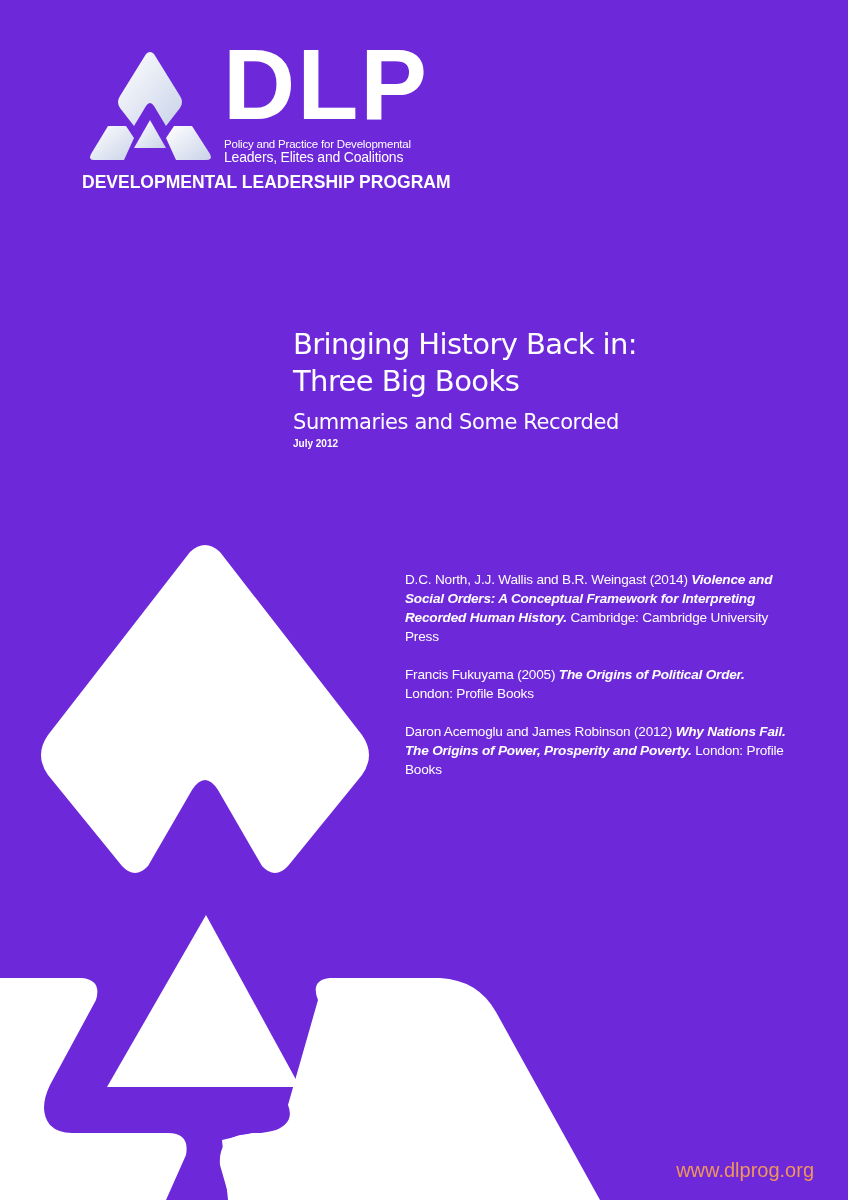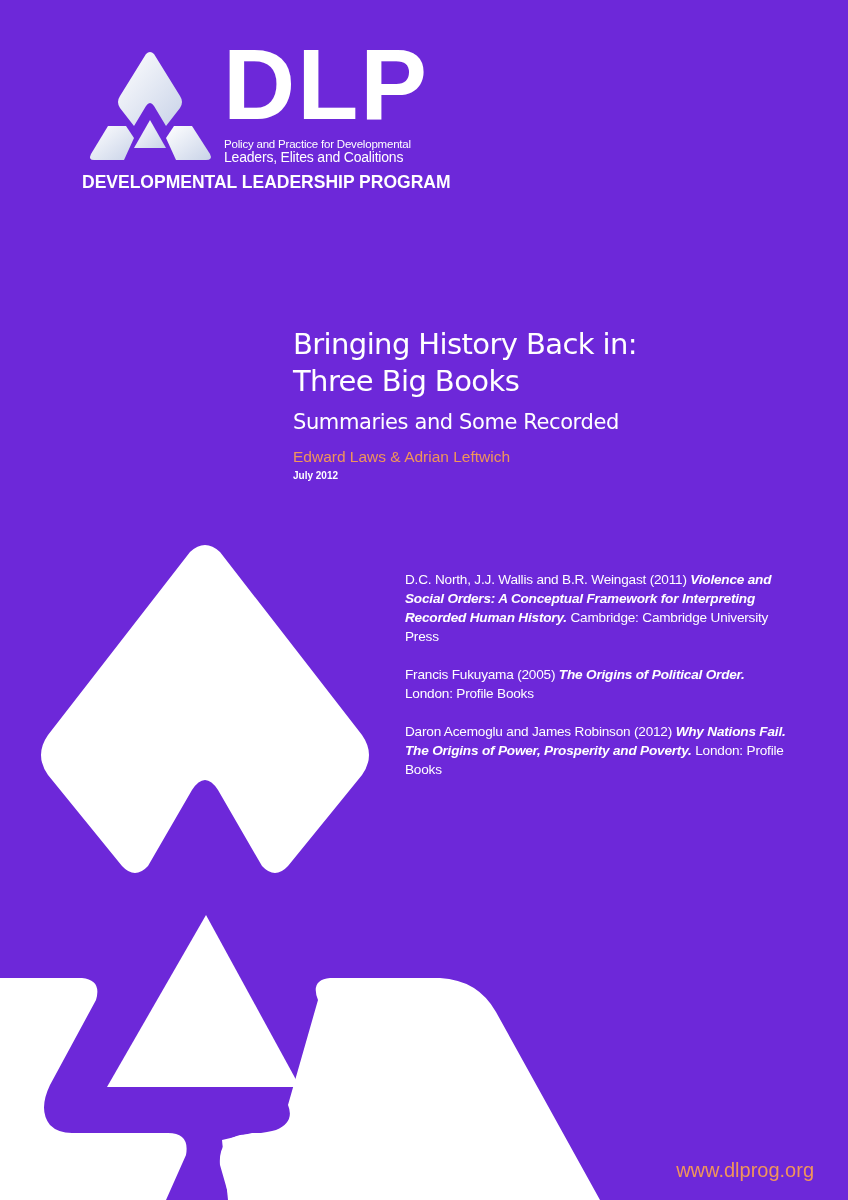--- a/index.html
+++ b/index.html
@@ -99,27 +99,26 @@
     <div class="logo-org">DEVELOPMENTAL LEADERSHIP PROGRAM</div>
   </div>
 
 
   <div class="title-block">
     <h1 class="title">
       <span>Bringing History Back in:</span><br>
       <span>Three Big Books</span>
     </h1>
     <div class="subtitle">Summaries and Some Recorded</div>
-    <div class="authors">Edward Laws &amp; Adrian Leftwich</div>
     <div class="date">July 2012</div>
   </div>
 
   <div class="refs">
     <p class="ref">
-      <span>D.C. North, J.J. Wallis and B.R. Weingast (2011) </span><b>Violence and Social Orders: A Conceptual Framework for Interpreting Recorded Human History.</b><span> Cambridge: Cambridge University Press</span>
+      <span>D.C. North, J.J. Wallis and B.R. Weingast (2014) </span><b>Violence and Social Orders: A Conceptual Framework for Interpreting Recorded Human History.</b><span> Cambridge: Cambridge University Press</span>
     </p>
     <p class="ref">
       <span>Francis Fukuyama (2005) </span><b>The Origins of Political Order.</b><span> London: Profile Books</span>
     </p>
     <p class="ref">
       <span>Daron Acemoglu and James Robinson (2012) </span><b>Why Nations Fail. The Origins of Power, Prosperity and Poverty.</b><span> London: Profile Books</span>
     </p>
   </div>
 
   <div class="url">www.dlprog.org</div>

